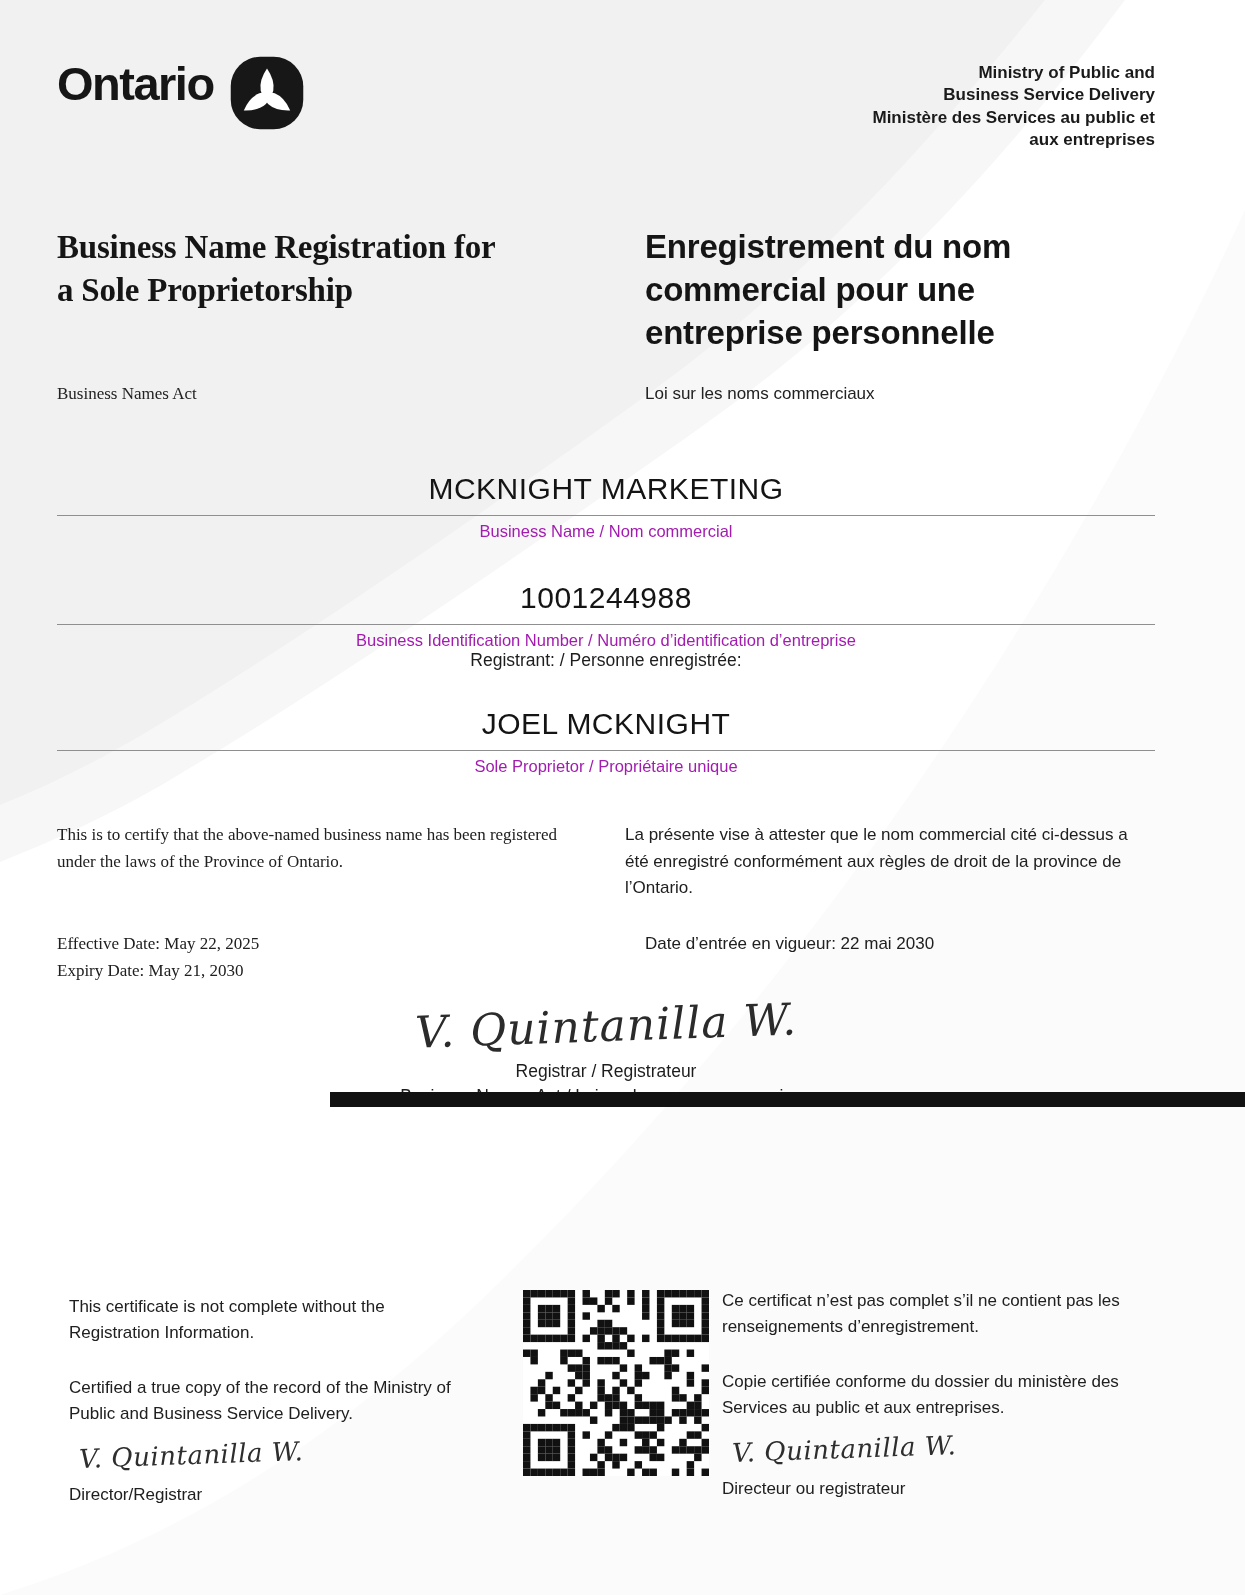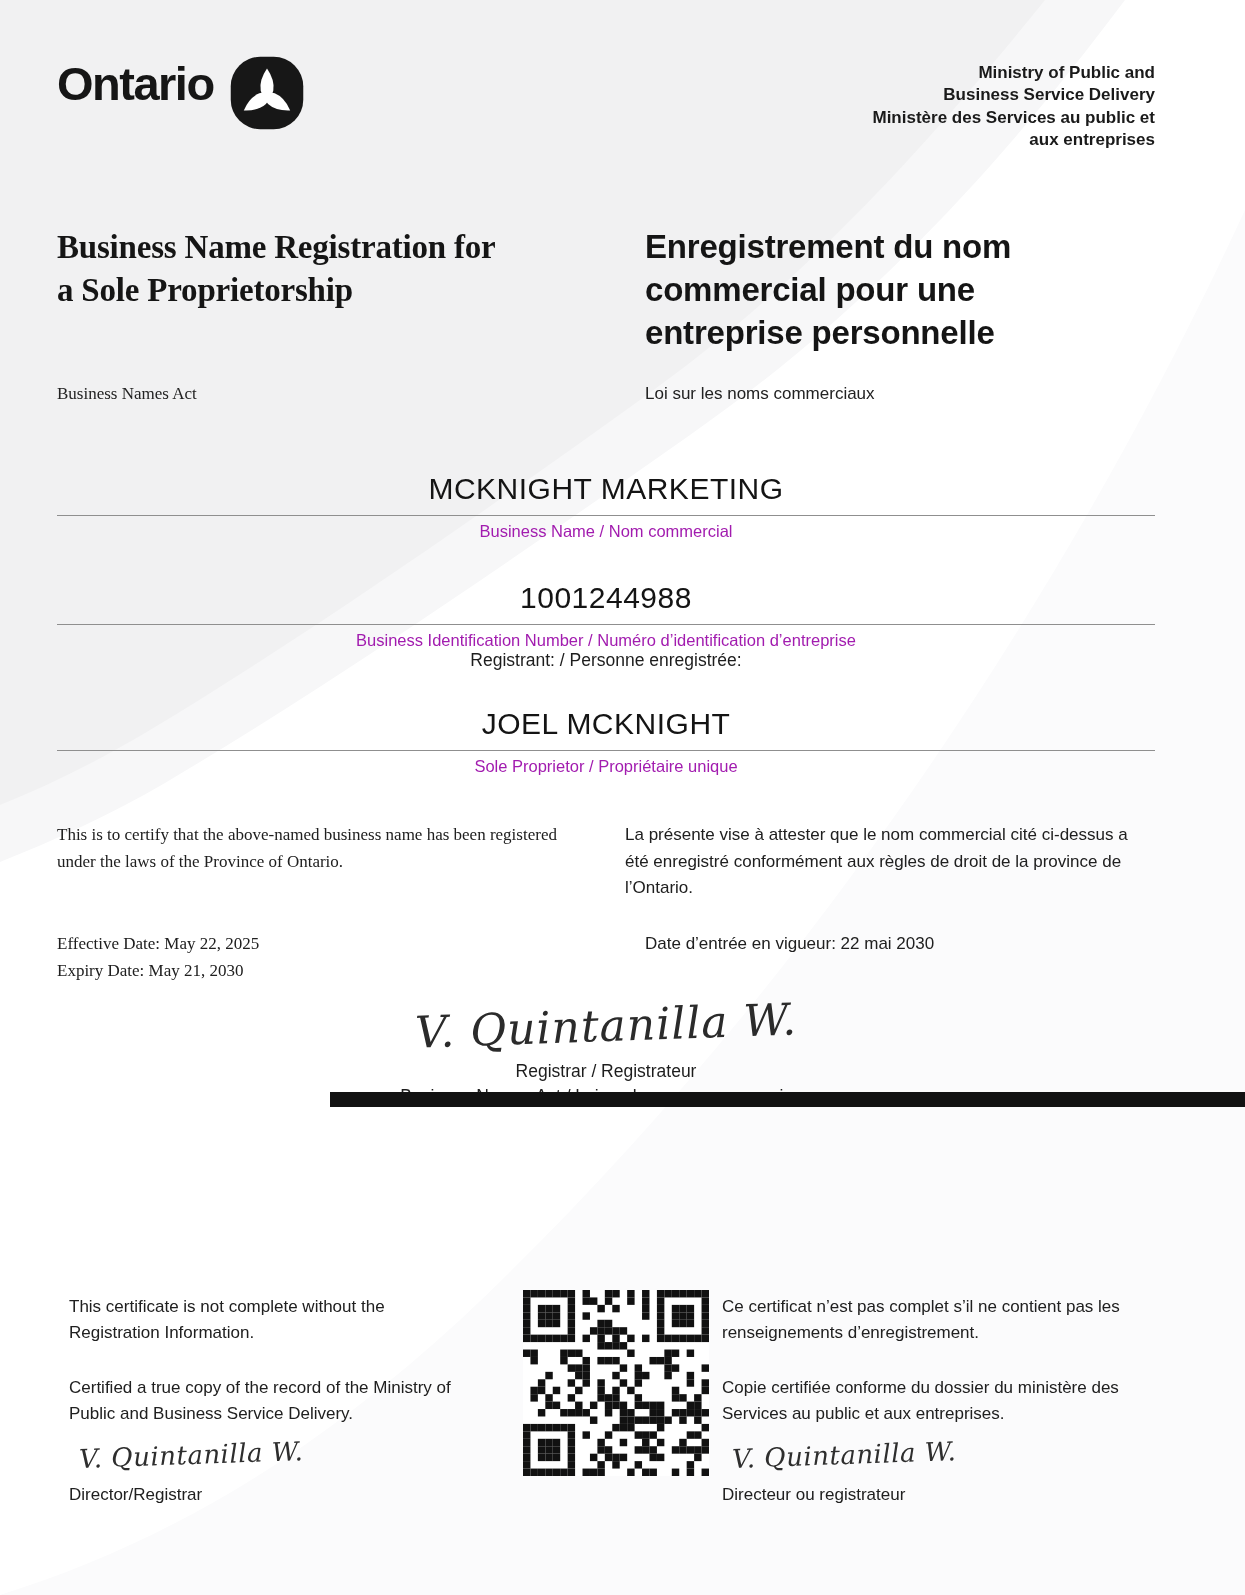--- a/index.html
+++ b/index.html
@@ -58,21 +58,21 @@
     color:#2b2b2b;
     transform:rotate(-2deg);
     letter-spacing:1px;
   }
   .sig-role { font-size:17.5px; margin-top:10px; color:#1d1d1d; }
   .sig-act { font-size:17.5px; margin-top:4px; color:#1d1d1d; }
 
   
   .footer { position:absolute; top:1288px; left:57px; right:60px; height:260px; font-size:17px; line-height:1.55; color:#202020; }
   .f-left { position:absolute; left:12px; top:6px; width:408px; }
-  .f-right { position:absolute; left:665px; top:6px; width:443px; }
+  .f-right { position:absolute; left:665px; top:0; width:443px; }
   .f-para2 { margin-top:28px; }
   .f-sig {
     display:inline-block;
     font-family:"DejaVu Serif", serif;
     font-style:italic;
     font-size:26px;
     color:#2e2e2e;
     transform:rotate(-2deg);
     margin:8px 0 2px 10px;
     letter-spacing:0.5px;

